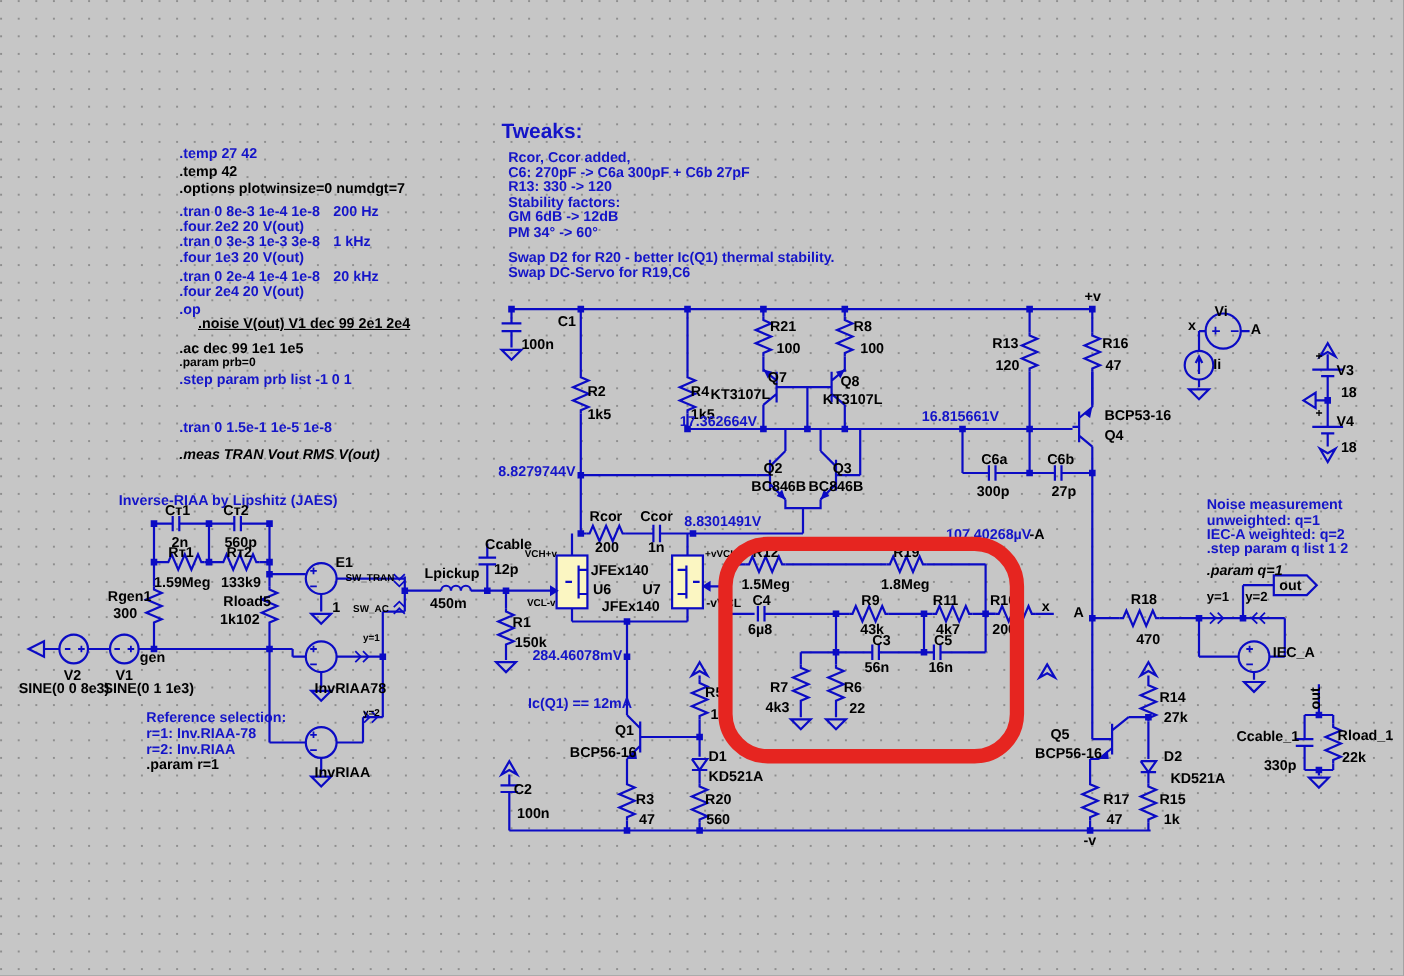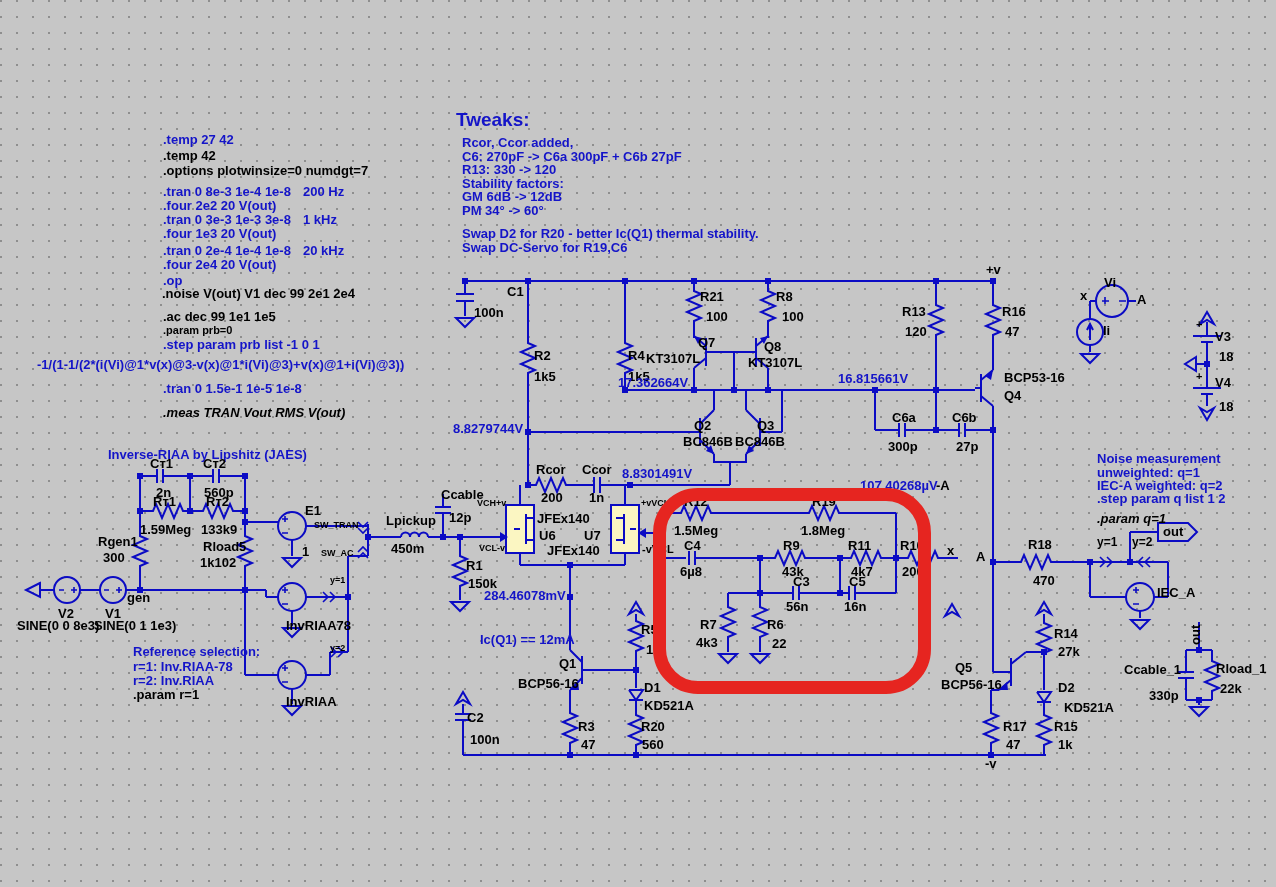--- a/index.html
+++ b/index.html
@@ -140,25 +140,24 @@
       <span class="lbl" style="left: 163px; top: 185px; color: rgb(20, 20, 200); font-size: 13px;">.tran 0 8e-3 1e-4 1e-8</span>
       <span class="lbl" style="left: 303px; top: 185px; color: rgb(20, 20, 200); font-size: 13px;">200 Hz</span>
       <span class="lbl" style="left: 163px; top: 199px; color: rgb(20, 20, 200); font-size: 13px;">.four 2e2 20 V(out)</span>
       <span class="lbl" style="left: 163px; top: 213px; color: rgb(20, 20, 200); font-size: 13px;">.tran 0 3e-3 1e-3 3e-8</span>
       <span class="lbl" style="left: 303px; top: 213px; color: rgb(20, 20, 200); font-size: 13px;">1 kHz</span>
       <span class="lbl" style="left: 163px; top: 227px; color: rgb(20, 20, 200); font-size: 13px;">.four 1e3 20 V(out)</span>
       <span class="lbl" style="left: 163px; top: 244px; color: rgb(20, 20, 200); font-size: 13px;">.tran 0 2e-4 1e-4 1e-8</span>
       <span class="lbl" style="left: 303px; top: 244px; color: rgb(20, 20, 200); font-size: 13px;">20 kHz</span>
       <span class="lbl" style="left: 163px; top: 258px; color: rgb(20, 20, 200); font-size: 13px;">.four 2e4 20 V(out)</span>
       <span class="lbl" style="left: 163px; top: 274px; color: rgb(20, 20, 200); font-size: 13px;">.op</span>
-      <span class="lbl" style="left: 162px; top: 287px; color: rgb(0, 0, 0); font-size: 13px;">.noise V(out) V1 dec 99 2e1 2e4</span>
+      <span class="lbl" style="left: 180px; top: 287px; color: rgb(0, 0, 0); font-size: 13px; text-decoration: underline;">.noise V(out) V1 dec 99 2e1 2e4</span>
       <span class="lbl" style="left: 163px; top: 310px; color: rgb(0, 0, 0); font-size: 13px;">.ac dec 99 1e1 1e5</span>
       <span class="lbl" style="left: 163px; top: 325px; color: rgb(0, 0, 0); font-size: 11px;">.param prb=0</span>
       <span class="lbl" style="left: 163px; top: 338px; color: rgb(20, 20, 200); font-size: 13px;">.step param prb list -1 0 1</span>
-      <span class="lbl" style="left: 37px; top: 358px; color: rgb(20, 20, 200); font-size: 13px;">-1/(1-1/(2*(i(Vi)@1*v(x)@3-v(x)@1*i(Vi)@3)+v(x)@1+i(Vi)@3))</span>
       <span class="lbl" style="left: 163px; top: 382px; color: rgb(20, 20, 200); font-size: 13px;">.tran 0 1.5e-1 1e-5 1e-8</span>
       <span class="lbl" style="left: 163px; top: 406px; color: rgb(0, 0, 0); font-size: 13px; font-style: italic;">.meas TRAN Vout RMS V(out)</span>
       <span class="lbl" style="left: 456px; top: 110px; color: rgb(20, 20, 200); font-size: 19px;">Tweaks:</span>
       <span class="lbl" style="left: 462px; top: 136px; color: rgb(20, 20, 200); font-size: 13px;">Rcor, Ccor added,</span>
       <span class="lbl" style="left: 462px; top: 150px; color: rgb(20, 20, 200); font-size: 13px;">C6: 270pF -&gt; C6a 300pF + C6b 27pF</span>
       <span class="lbl" style="left: 462px; top: 163px; color: rgb(20, 20, 200); font-size: 13px;">R13: 330 -&gt; 120</span>
       <span class="lbl" style="left: 462px; top: 177px; color: rgb(20, 20, 200); font-size: 13px;">Stability factors:</span>
       <span class="lbl" style="left: 462px; top: 190px; color: rgb(20, 20, 200); font-size: 13px;">GM 6dB -&gt; 12dB</span>
       <span class="lbl" style="left: 462px; top: 204px; color: rgb(20, 20, 200); font-size: 13px;">PM 34° -&gt; 60°</span>
       <span class="lbl" style="left: 462px; top: 227px; color: rgb(20, 20, 200); font-size: 13px;">Swap D2 for R20 - better Ic(Q1) thermal stability.</span>

